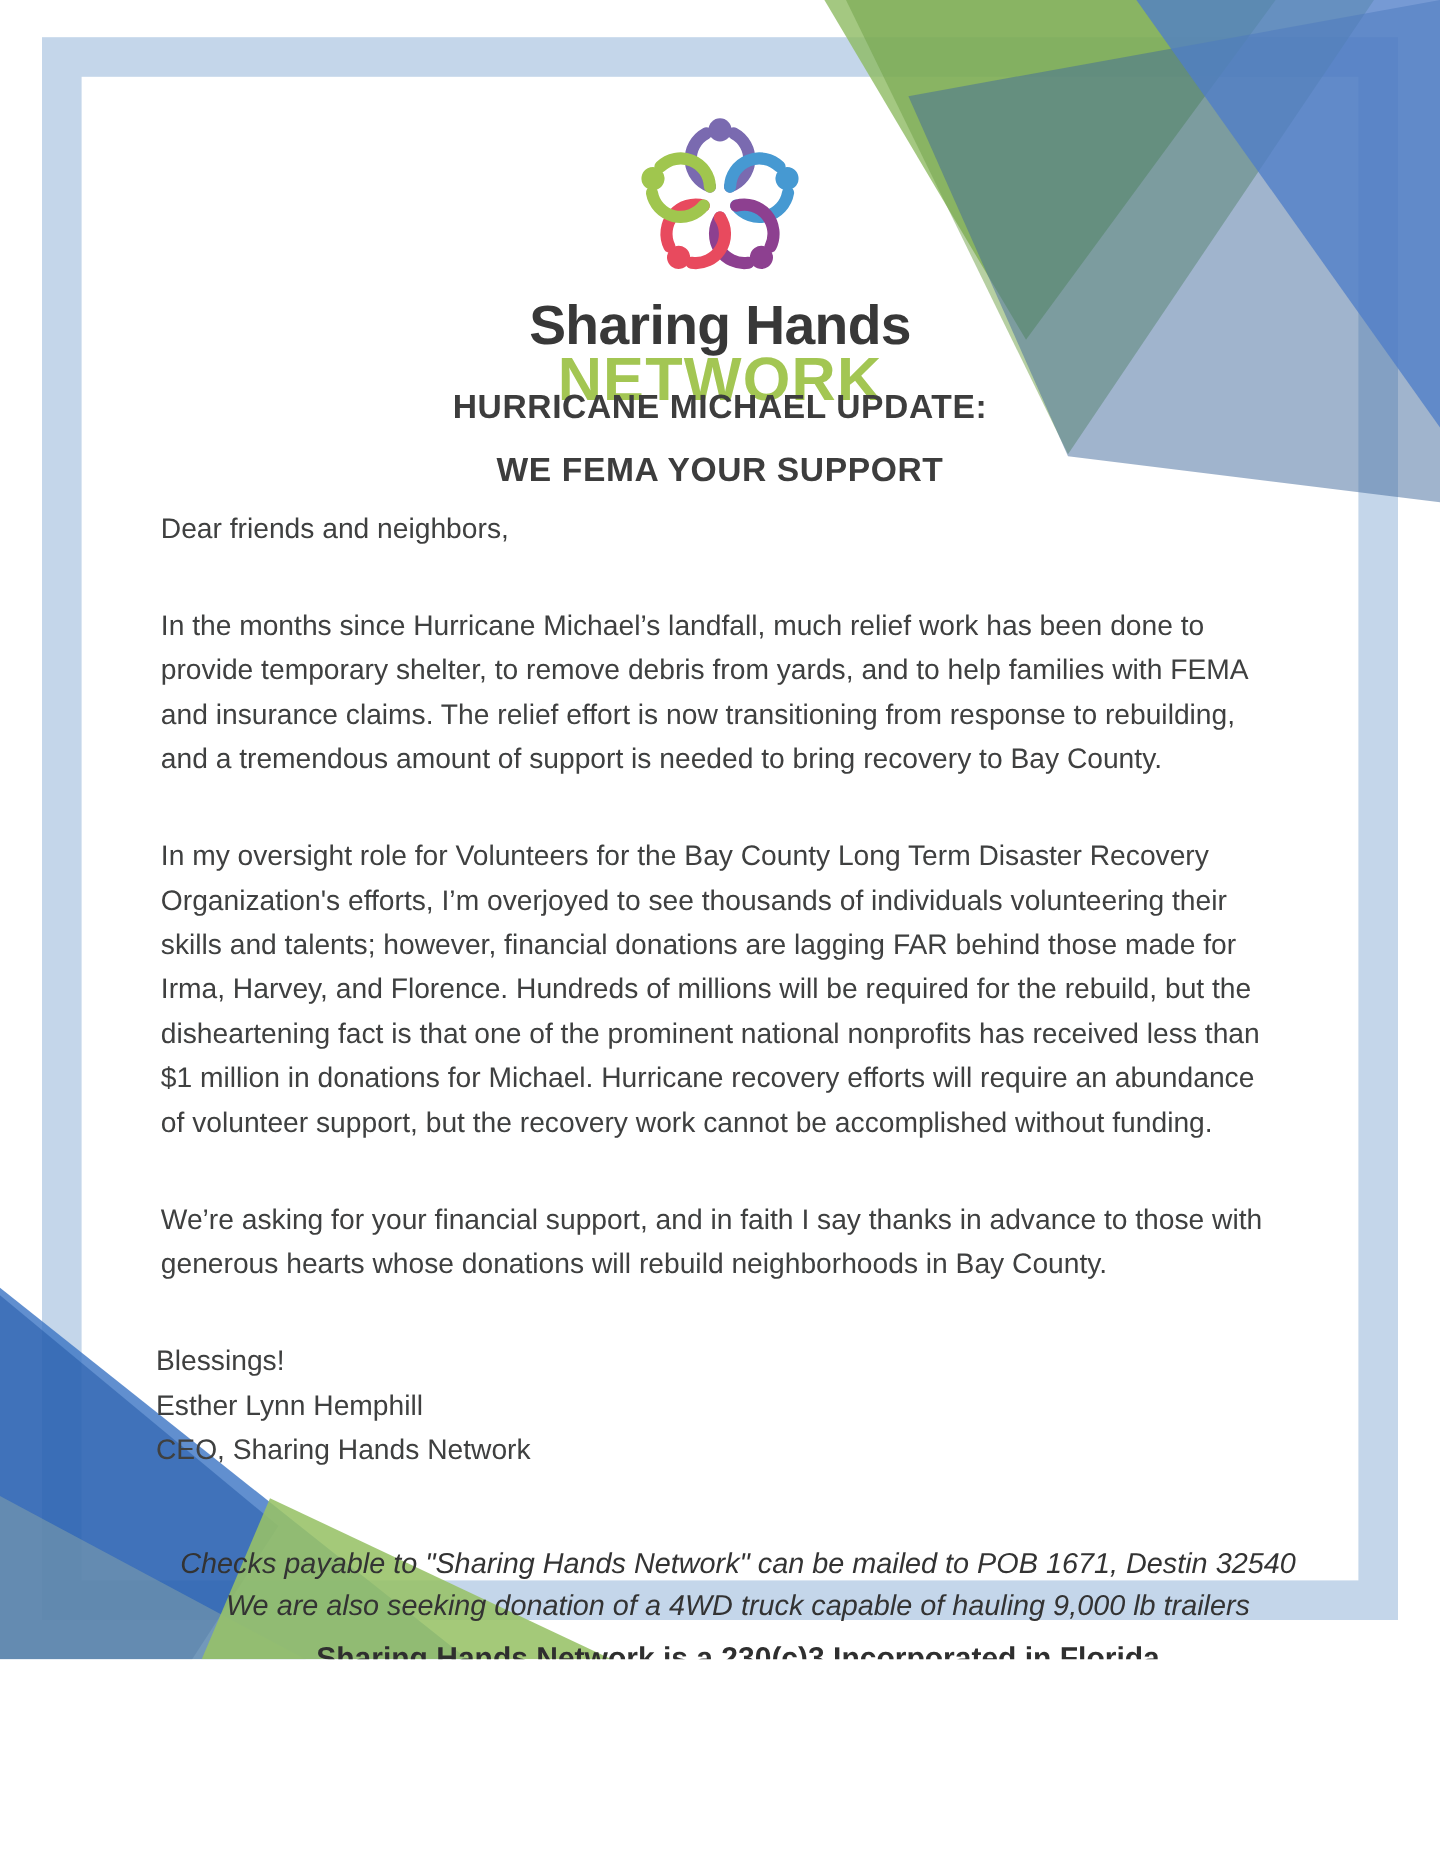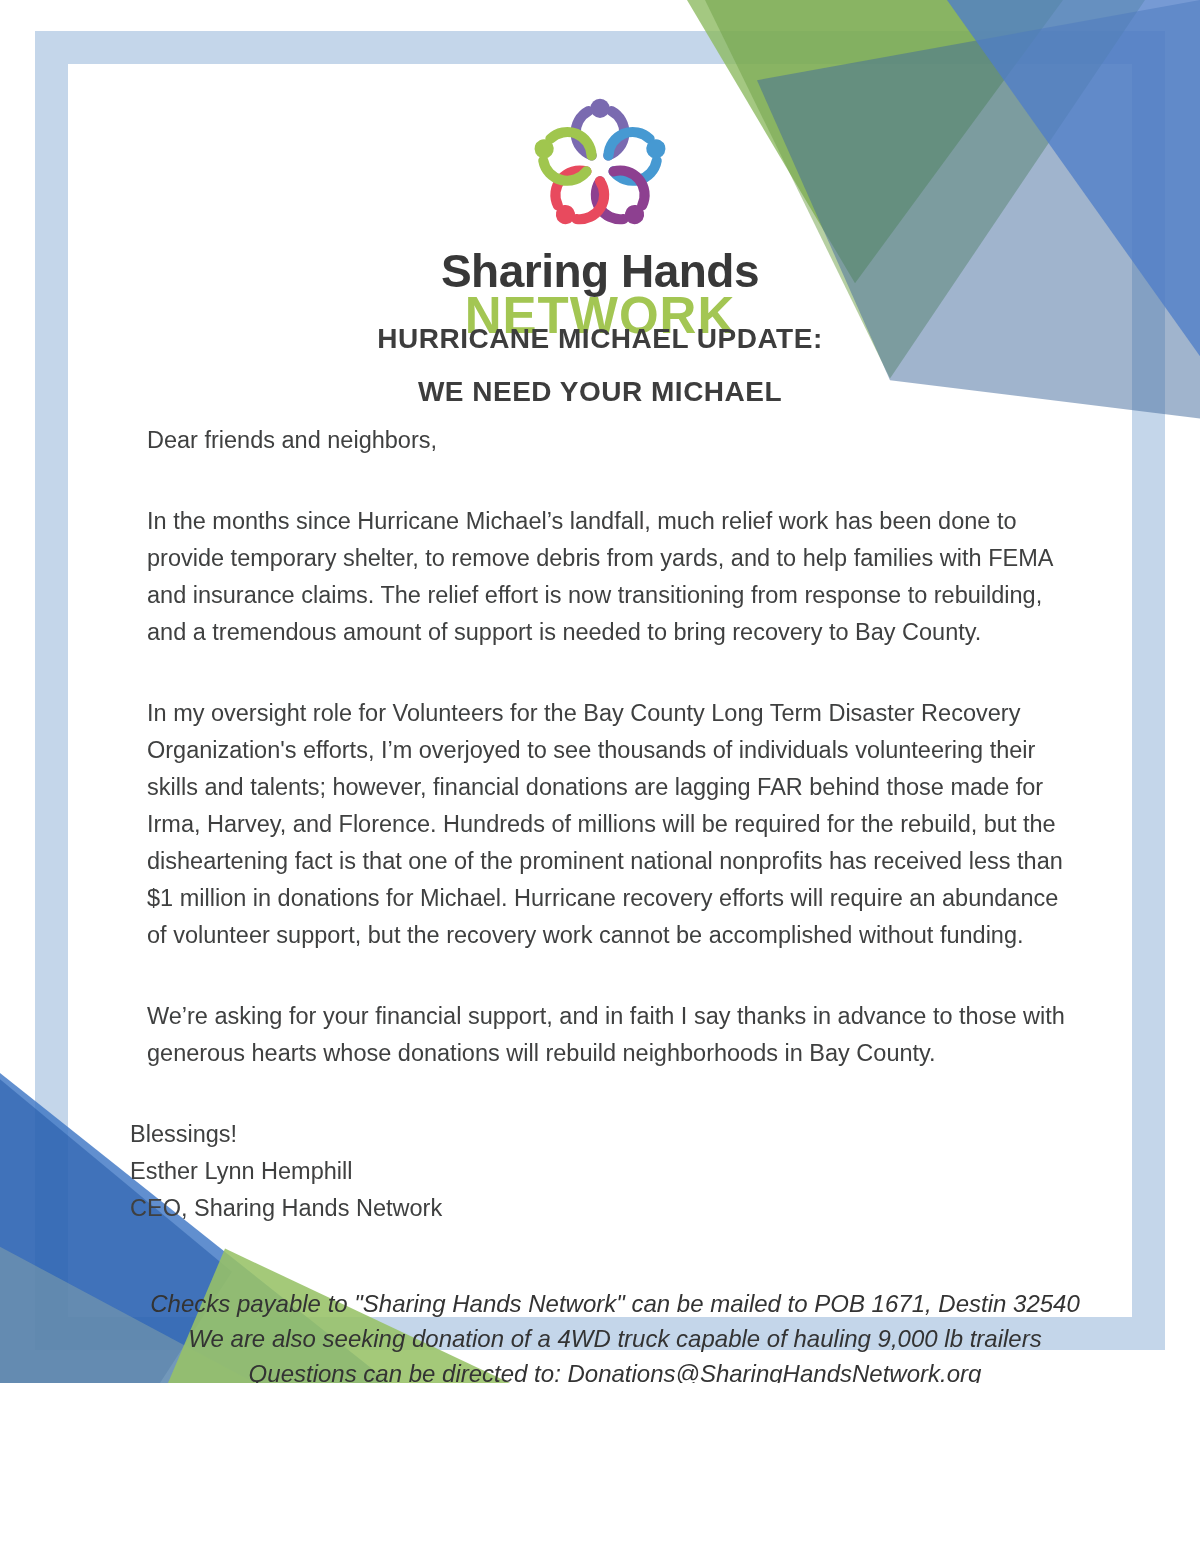--- a/index.html
+++ b/index.html
@@ -42,21 +42,21 @@
   .heading{
     position:absolute;top:312px;left:0;width:100%;
     text-align:center;
     font-size:28px;line-height:53px;font-weight:600;
     color:#3d3d3d;letter-spacing:0.5px;
   }
   .body-text{
     position:absolute;top:422px;left:130px;width:935px;
     font-size:23.5px;line-height:37px;color:#3f4040;
   }
-  .body-text p{margin:0 0 44px 17px;}
+  .body-text p{margin:0 0 44px 4px;}
   .closing p{margin:0;}
   .footer-block{
     position:absolute;top:1286px;left:135px;width:960px;
     text-align:center;
   }
   .footer-italic{
     font-style:italic;font-size:24px;line-height:35px;
     color:#333333;font-weight:500;
   }
   .footer-italic div{white-space:nowrap;}
@@ -125,38 +125,37 @@
             <circle cx="0" cy="-58" r="9.5" fill="#a0c64e" stroke="none"></circle>
           </g>
         </g>
       </svg>
       <div class="logo-line1">Sharing Hands</div>
       <div class="logo-line2">NETWORK</div>
     </div>
 
     <div class="heading">
       <div>HURRICANE MICHAEL UPDATE:</div>
-      <div>WE NEED YOUR MICHAEL</div>
+      <div>WE FEMA YOUR SUPPORT</div>
     </div>
 
     <div class="body-text">
       <p>Dear friends and neighbors,</p>
       <p>In the months since Hurricane Michael’s landfall, much relief work has been done to provide temporary shelter, to remove debris from yards, and to help families with FEMA and insurance claims. The relief effort is now transitioning from response to rebuilding, and a tremendous amount of support is needed to bring recovery to Bay County.</p>
       <p>In my oversight role for Volunteers for the Bay County Long Term Disaster Recovery Organization's efforts, I’m overjoyed to see thousands of individuals volunteering their skills and talents; however, financial donations are lagging FAR behind those made for Irma, Harvey, and Florence. Hundreds of millions will be required for the rebuild, but the disheartening fact is that one of the prominent national nonprofits has received less than $1 million in donations for Michael. Hurricane recovery efforts will require an abundance of volunteer support, but the recovery work cannot be accomplished without funding.</p>
       <p>We’re asking for your financial support, and in faith I say thanks in advance to those with generous hearts whose donations will rebuild neighborhoods in Bay County.</p>
       <div class="closing">
         <p>Blessings!</p>
         <p>Esther Lynn Hemphill</p>
         <p>CEO, Sharing Hands Network</p>
       </div>
     </div>
 
     <div class="footer-block">
       <div class="footer-italic">
         <div>Checks payable to "Sharing Hands Network" can be mailed to POB 1671, Destin 32540</div>
         <div>We are also seeking donation of a 4WD truck capable of hauling 9,000 lb trailers</div>
-        <div>Questions can be directed to: Donations@SharingHandsNetwork.org</div>
       </div>
       <div class="footer-bold">Sharing Hands Network is a 230(c)3 Incorporated in Florida</div>
     </div>
 
   </div>
 </div>
 
 </body></html>

